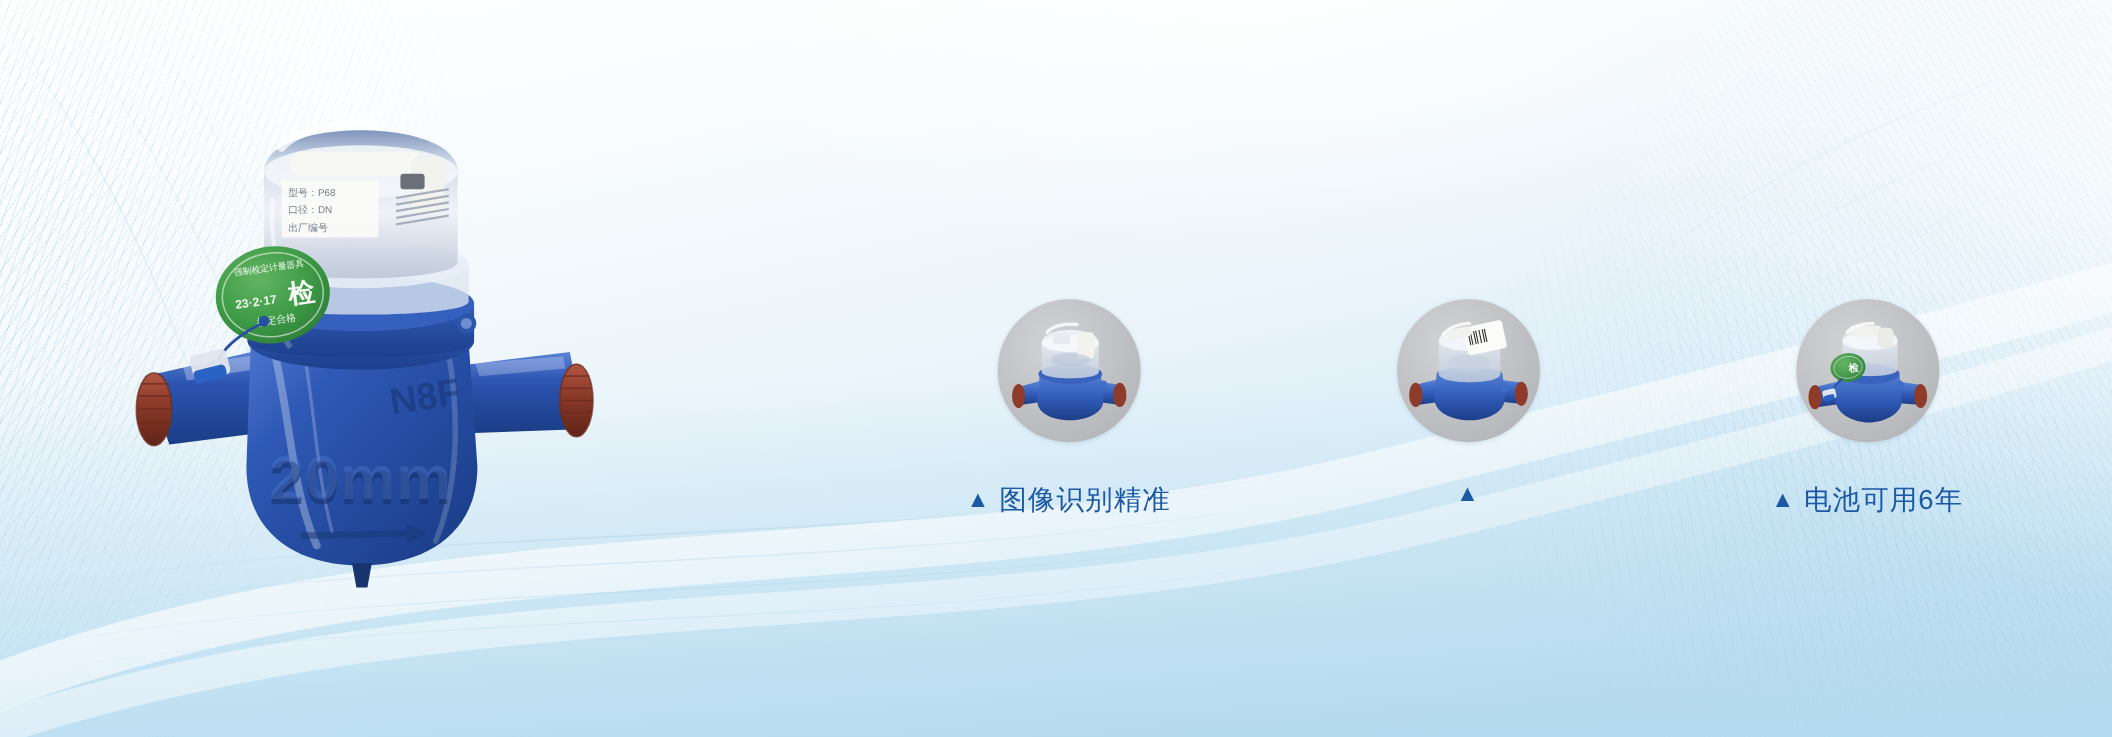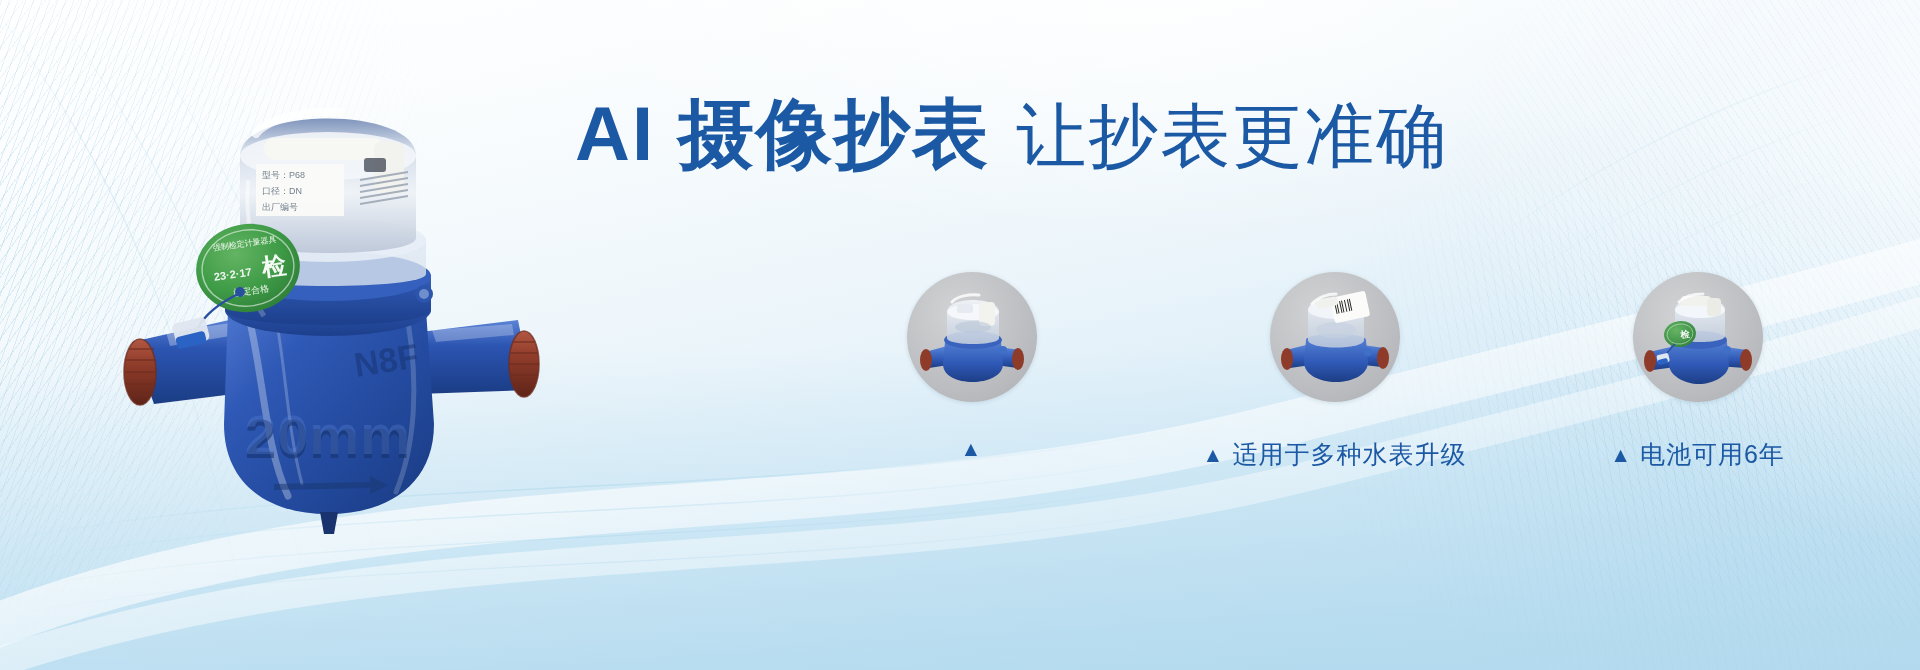--- a/index.html
+++ b/index.html
@@ -347,23 +347,20 @@
       <g>
         <path d="M150,222 C 130,232 116,244 110,256" stroke="#2a4fa0" stroke-width="2.5" fill="none"></path>
         <circle cx="152" cy="220" r="5" fill="#27509f"></circle>
         <rect x="86" y="248" width="34" height="24" rx="5" fill="#dfe6ef" opacity=".95" transform="rotate(-14 103 260)"></rect>
         <rect x="88" y="262" width="30" height="12" rx="4" fill="#2a63c4" transform="rotate(-14 103 268)"></rect>
       </g>
     </svg>
   </div>
 
   <div id="copy-block">
-    <div id="headline">
-      <span class="hl-strong">AI 摄像抄表</span><span class="hl-light">让抄表更准确</span>
-    </div>
   </div>
 
   <div id="features">
 
     <div class="feature">
       <div class="thumb-wrap">
         <svg class="thumb-svg" viewBox="0 0 130 130">
           <defs>
             <linearGradient id="t1body" x1="0" y1="0" x2="0" y2="1">
               <stop offset="0%" stop-color="#5a86d8"></stop>
@@ -386,20 +383,21 @@
           <ellipse cx="66" cy="40" rx="26" ry="8" fill="#f6f8fb" opacity=".92"></ellipse>
           <rect x="72" y="30" width="16" height="24" rx="4" fill="#f2f2ee"></rect>
           <rect x="50" y="32" width="16" height="9" rx="2" fill="#e7ebf1"></rect>
           <path d="M45,30 C50,24 62,22 72,23" stroke="#ffffff" stroke-width="3" fill="none" opacity=".8" stroke-linecap="round"></path>
           <ellipse cx="66" cy="55" rx="18" ry="6" fill="#b9c6d8" opacity=".6"></ellipse>
           <circle cx="96" cy="78" r="4" fill="#3f6fc6"></circle>
         </svg>
       </div>
       <div class="feature-caption">
         <span class="tri-icon">▲</span>
+        <span>图像识别精准</span>
       </div>
     </div>
 
     <div class="feature">
       <div class="thumb-wrap">
         <svg class="thumb-svg" viewBox="0 0 130 130">
           <defs>
             <linearGradient id="t2body" x1="0" y1="0" x2="0" y2="1">
               <stop offset="0%" stop-color="#5a86d8"></stop>
                 <stop offset="60%" stop-color="#2f59b6"></stop>
@@ -426,21 +424,20 @@
                        M76,27 L76,39 M79,27 L79,39 M81,27 L81,39"></path>
             </g>
           </g>
           <rect x="46" y="26" width="22" height="9" rx="4" fill="#f1f1ed" transform="rotate(-10 57 30)"></rect>
           <path d="M42,32 C48,25 58,22 66,22" stroke="#ffffff" stroke-width="3" fill="none" opacity=".8" stroke-linecap="round"></path>
           <circle cx="98" cy="80" r="4" fill="#3f6fc6"></circle>
         </svg>
       </div>
       <div class="feature-caption">
         <span class="tri-icon">▲</span>
-        <span>适用于多种水表升级</span>
       </div>
     </div>
 
     <div class="feature">
       <div class="thumb-wrap">
         <svg class="thumb-svg" viewBox="0 0 130 130">
           <defs>
             <linearGradient id="t3body" x1="0" y1="0" x2="0" y2="1">
               <stop offset="0%" stop-color="#5a86d8"></stop>
                 <stop offset="60%" stop-color="#2f59b6"></stop>

